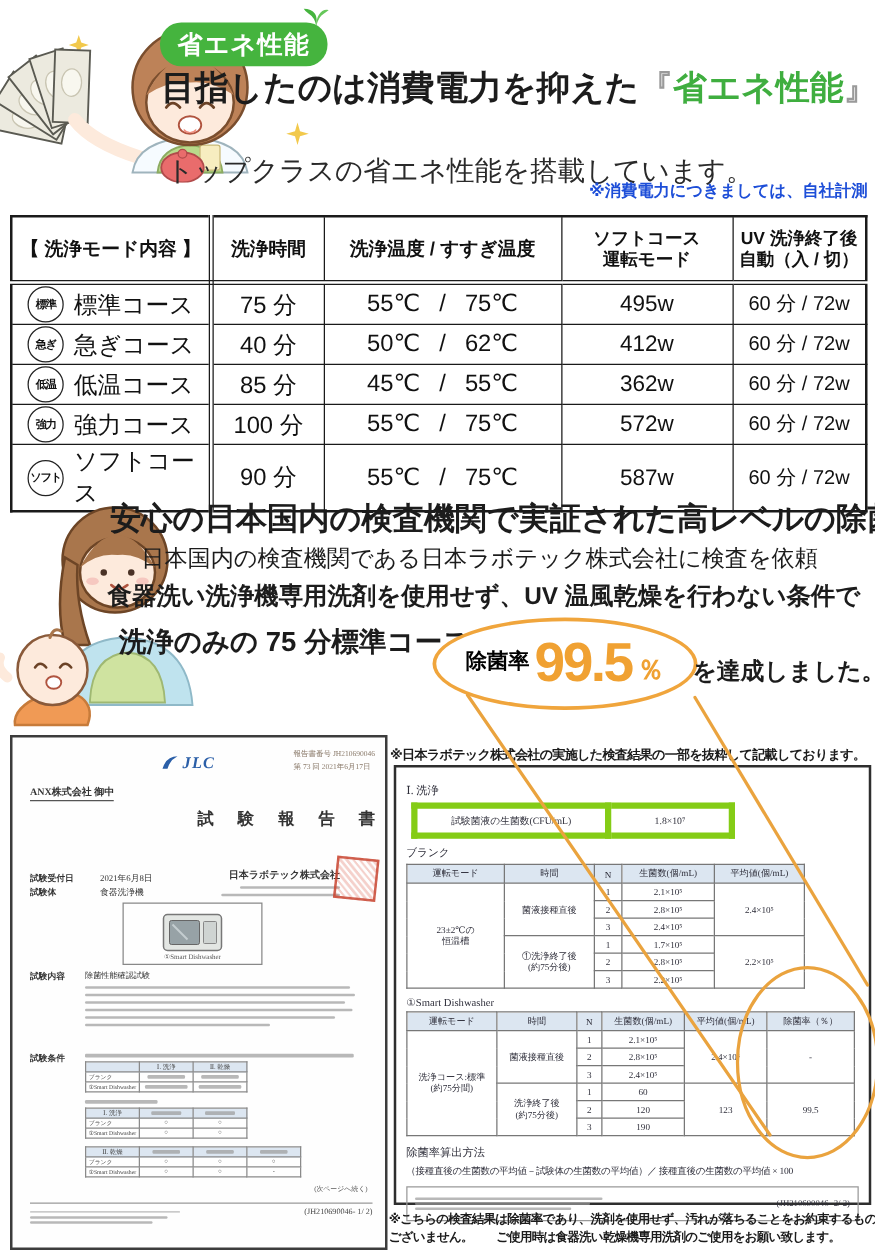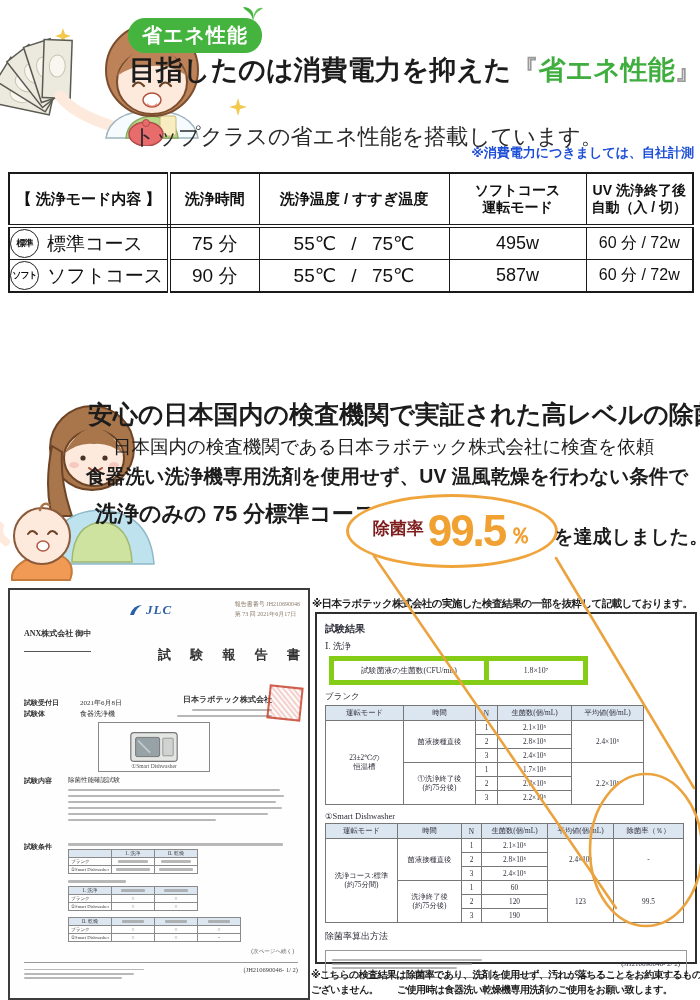--- a/index.html
+++ b/index.html
@@ -21,47 +21,47 @@
   
   .mode-table{position:absolute;left:8px;top:172px;width:684px;border-collapse:collapse;table-layout:fixed;
               font-size:19px;color:#111;background:#fff;}
   .mode-table th,.mode-table td{border:1.5px solid #1a1a1a;text-align:center;vertical-align:middle;padding:0;}
   .mode-table{border:2.5px solid #1a1a1a;}
   .mode-table thead th{height:50px;font-size:15px;font-weight:600;border-bottom:4px double #1a1a1a;}
   .mode-table td{height:31px;}
   .mode-table .c1{border-right:4px double #1a1a1a;text-align:left;}
   .mode-table thead .c1{text-align:center;font-size:15px;margin-top:12px;}
   .hl{display:block;line-height:1.25;font-size:14px;}
-  .cell-name{display:flex;align-items:center;gap:8px;}
+  .cell-name{display:flex;align-items:center;gap:8px;padding-left:12px;}
   .course-badge{display:inline-flex;align-items:center;justify-content:center;width:27px;height:27px;
                 border:1.5px solid #222;border-radius:50%;font-size:9px;font-weight:700;letter-spacing:-1px;flex:0 0 27px;}
   .course-name{font-size:19px;}
   .temp{word-spacing:10px;}
   .uvcell{font-size:16px;}
   .powercell{font-size:18px;}
 
   
   .headline2{position:absolute;left:88px;top:398px;font-size:25px;font-weight:700;white-space:nowrap;}
   .san-l1{position:absolute;left:113px;top:434px;font-size:18.5px;font-weight:500;white-space:nowrap;text-align:center;}
   .san-l2{position:absolute;left:86px;top:463px;font-size:19.5px;font-weight:600;white-space:nowrap;}
   .san-l3{position:absolute;left:95px;top:499px;font-size:22px;font-weight:600;white-space:nowrap;}
   .rate-ellipse{position:absolute;left:346px;top:494px;width:206px;height:68px;border:3px solid #f0a53c;
                 border-radius:50%;display:flex;align-items:center;justify-content:center;background:#fff;gap:4px;}
-  .rate-label{color:#7f1d1d;font-size:17px;font-weight:700;margin-top:-6px;text-align:right;}
+  .rate-label{color:#000000;font-size:17px;font-weight:700;margin-top:-6px;text-align:right;}
   .rate-value{color:#f0a132;font-size:44px;font-weight:600;letter-spacing:-2px;line-height:1;}
   .rate-unit{color:#f0a132;font-size:22px;font-weight:600;margin-top:10px;}
   .achieved{position:absolute;left:554px;top:524px;font-size:19px;font-weight:700;white-space:nowrap;}
 
   
   .report-doc{position:absolute;left:8px;top:588px;width:298px;height:408px;border:2px solid #3c3c3c;
               background:#fefefe;font-family:"Liberation Serif","DejaVu Serif",serif;color:#333;}
   .doc-logo{position:absolute;left:118px;top:12px;display:flex;align-items:center;gap:2px;}
   .doc-logo .jlc-text{color:#2b5fa8;font-size:13px;font-weight:700;font-style:italic;letter-spacing:1px;}
   .doc-meta{position:absolute;right:8px;top:10px;text-align:left;font-size:6px;color:#8a7a6a;line-height:1.6;}
-  .doc-addressee{position:absolute;left:14px;top:38px;font-size:8px;font-weight:700;border-bottom:1px solid #555;padding-bottom:12px;}
+  .doc-addressee{position:absolute;left:14px;top:38px;font-size:8px;font-weight:700;border-bottom:1px solid #555;padding-bottom:1px;}
   .doc-title{position:absolute;left:0;top:56px;width:100%;text-align:right;font-size:13px;font-weight:700;letter-spacing:8px;}
   .doc-company{position:absolute;right:36px;top:104px;text-align:right;}
   .doc-company .nm{font-size:8px;font-weight:700;}
   .doc-company .ad{font-size:5px;color:#9a8878;line-height:1.5;}
   .doc-stamp{position:absolute;right:6px;top:96px;width:30px;height:30px;border:2px solid rgba(200,70,50,.85);
              transform:rotate(6deg);background:repeating-linear-gradient(45deg,rgba(220,90,70,.28) 0 2px,rgba(255,255,255,0) 2px 4px);}
   .doc-row{position:absolute;left:14px;display:flex;gap:16px;font-size:7px;}
   .doc-row .lab{font-weight:700;width:40px;}
   .photo-box{position:absolute;left:88px;top:132px;width:110px;height:46px;border:1px solid #888;
              display:flex;flex-direction:column;align-items:center;justify-content:flex-end;padding-bottom:2px;}
@@ -204,20 +204,56 @@
             </div>
           </td>
         <td>75 分</td>
         <td class="temp">55℃ / 75℃</td>
         <td class="powercell">495w</td>
         <td class="uvcell">60 分 / 72w</td>
       </tr>
       <tr>
         <td class="c1">
             <div class="cell-name">
+              <span class="course-badge">急ぎ</span>
+              <span class="course-name">急ぎコース</span>
+            </div>
+          </td>
+        <td>40 分</td>
+        <td class="temp">50℃ / 62℃</td>
+        <td class="powercell">412w</td>
+        <td class="uvcell">60 分 / 72w</td>
+      </tr>
+      <tr>
+        <td class="c1">
+            <div class="cell-name">
+              <span class="course-badge">低温</span>
+              <span class="course-name">低温コース</span>
+            </div>
+          </td>
+        <td>85 分</td>
+        <td class="temp">45℃ / 55℃</td>
+        <td class="powercell">362w</td>
+        <td class="uvcell">60 分 / 72w</td>
+      </tr>
+      <tr>
+        <td class="c1">
+            <div class="cell-name">
+              <span class="course-badge">強力</span>
+              <span class="course-name">強力コース</span>
+            </div>
+          </td>
+        <td>100 分</td>
+        <td class="temp">55℃ / 75℃</td>
+        <td class="powercell">572w</td>
+        <td class="uvcell">60 分 / 72w</td>
+      </tr>
+      <tr>
+        <td class="c1">
+            <div class="cell-name">
               <span class="course-badge">ソフト</span>
               <span class="course-name">ソフトコース</span>
             </div>
           </td>
         <td>90 分</td>
         <td class="temp">55℃ / 75℃</td>
         <td class="powercell">587w</td>
         <td class="uvcell">60 分 / 72w</td>
       </tr>
     </tbody>
@@ -404,21 +440,20 @@
           <div class="bl" style="width:110px"></div>
           <div class="bl" style="width:98px"></div>
       </div>
       <div class="no">(JH210690046- 1/ 2)</div>
     </div>
   </div>
 
   <div class="panel-note">※日本ラボテック株式会社の実施した検査結果の一部を抜粋して記載しております。</div>
 
   <div class="results-panel">
-    <div class="rp-title">試験結果</div>
     <div class="rp-sec">Ⅰ. 洗浄</div>
     <table class="tblA">
       <tbody>
           <tr>
         <td class="l">試験菌液の生菌数(CFU/mL)</td>
         <td class="r">1.8×10⁷</td>
       </tr>
     </tbody>
       </table>
     <div class="rp-sub">ブランク</div>
@@ -527,20 +562,21 @@
             <td>2</td>
             <td>120</td>
           </tr>
       <tr>
             <td>3</td>
             <td>190</td>
           </tr>
     </tbody>
       </table>
     <div class="calc-title">除菌率算出方法</div>
+    <div class="calc-formula">（接種直後の生菌数の平均値－試験体の生菌数の平均値）／ 接種直後の生菌数の平均値 × 100</div>
     <div class="rp-footer">
       <div class="lines">
         <div class="bl" style="width:150px"></div>
           <div class="bl" style="width:140px"></div>
           <div class="bl" style="width:125px"></div>
       </div>
       <div class="no">(JH210690046- 2/ 2)</div>
     </div>
   </div>
 

